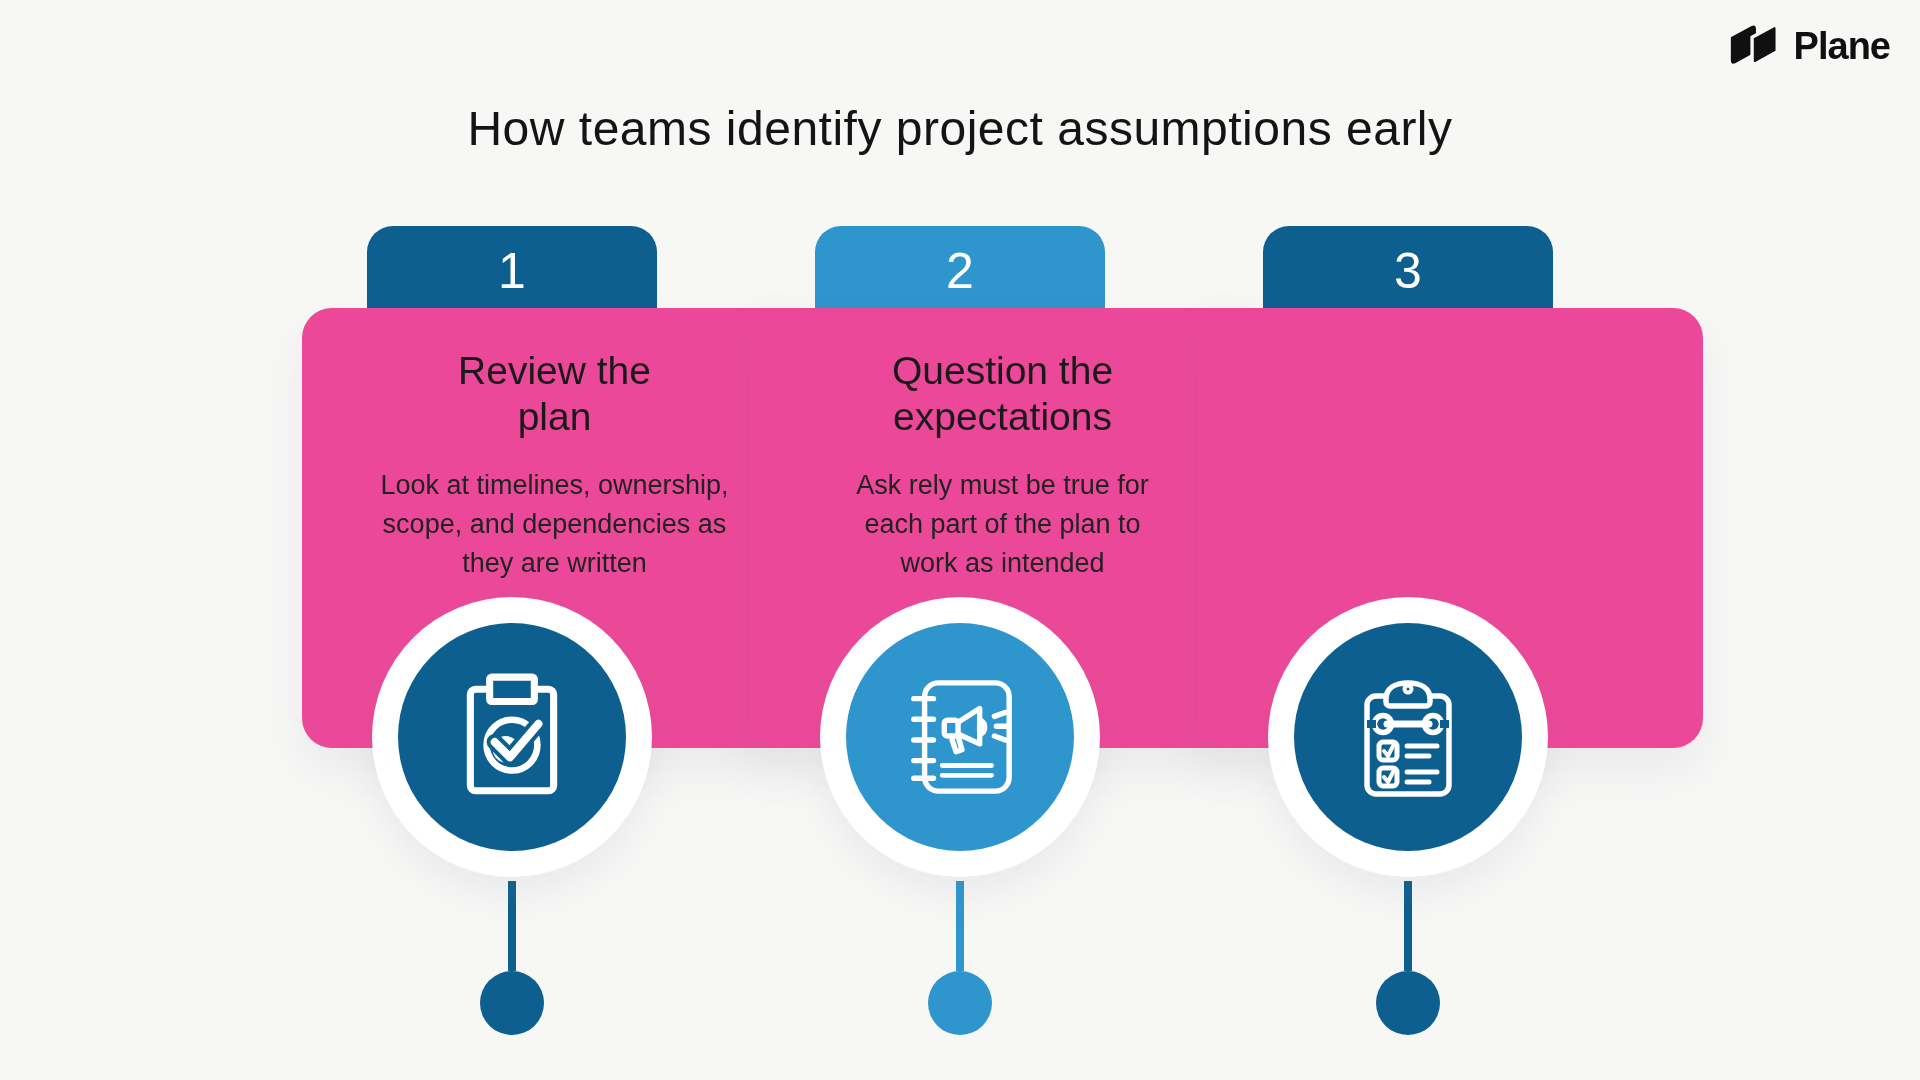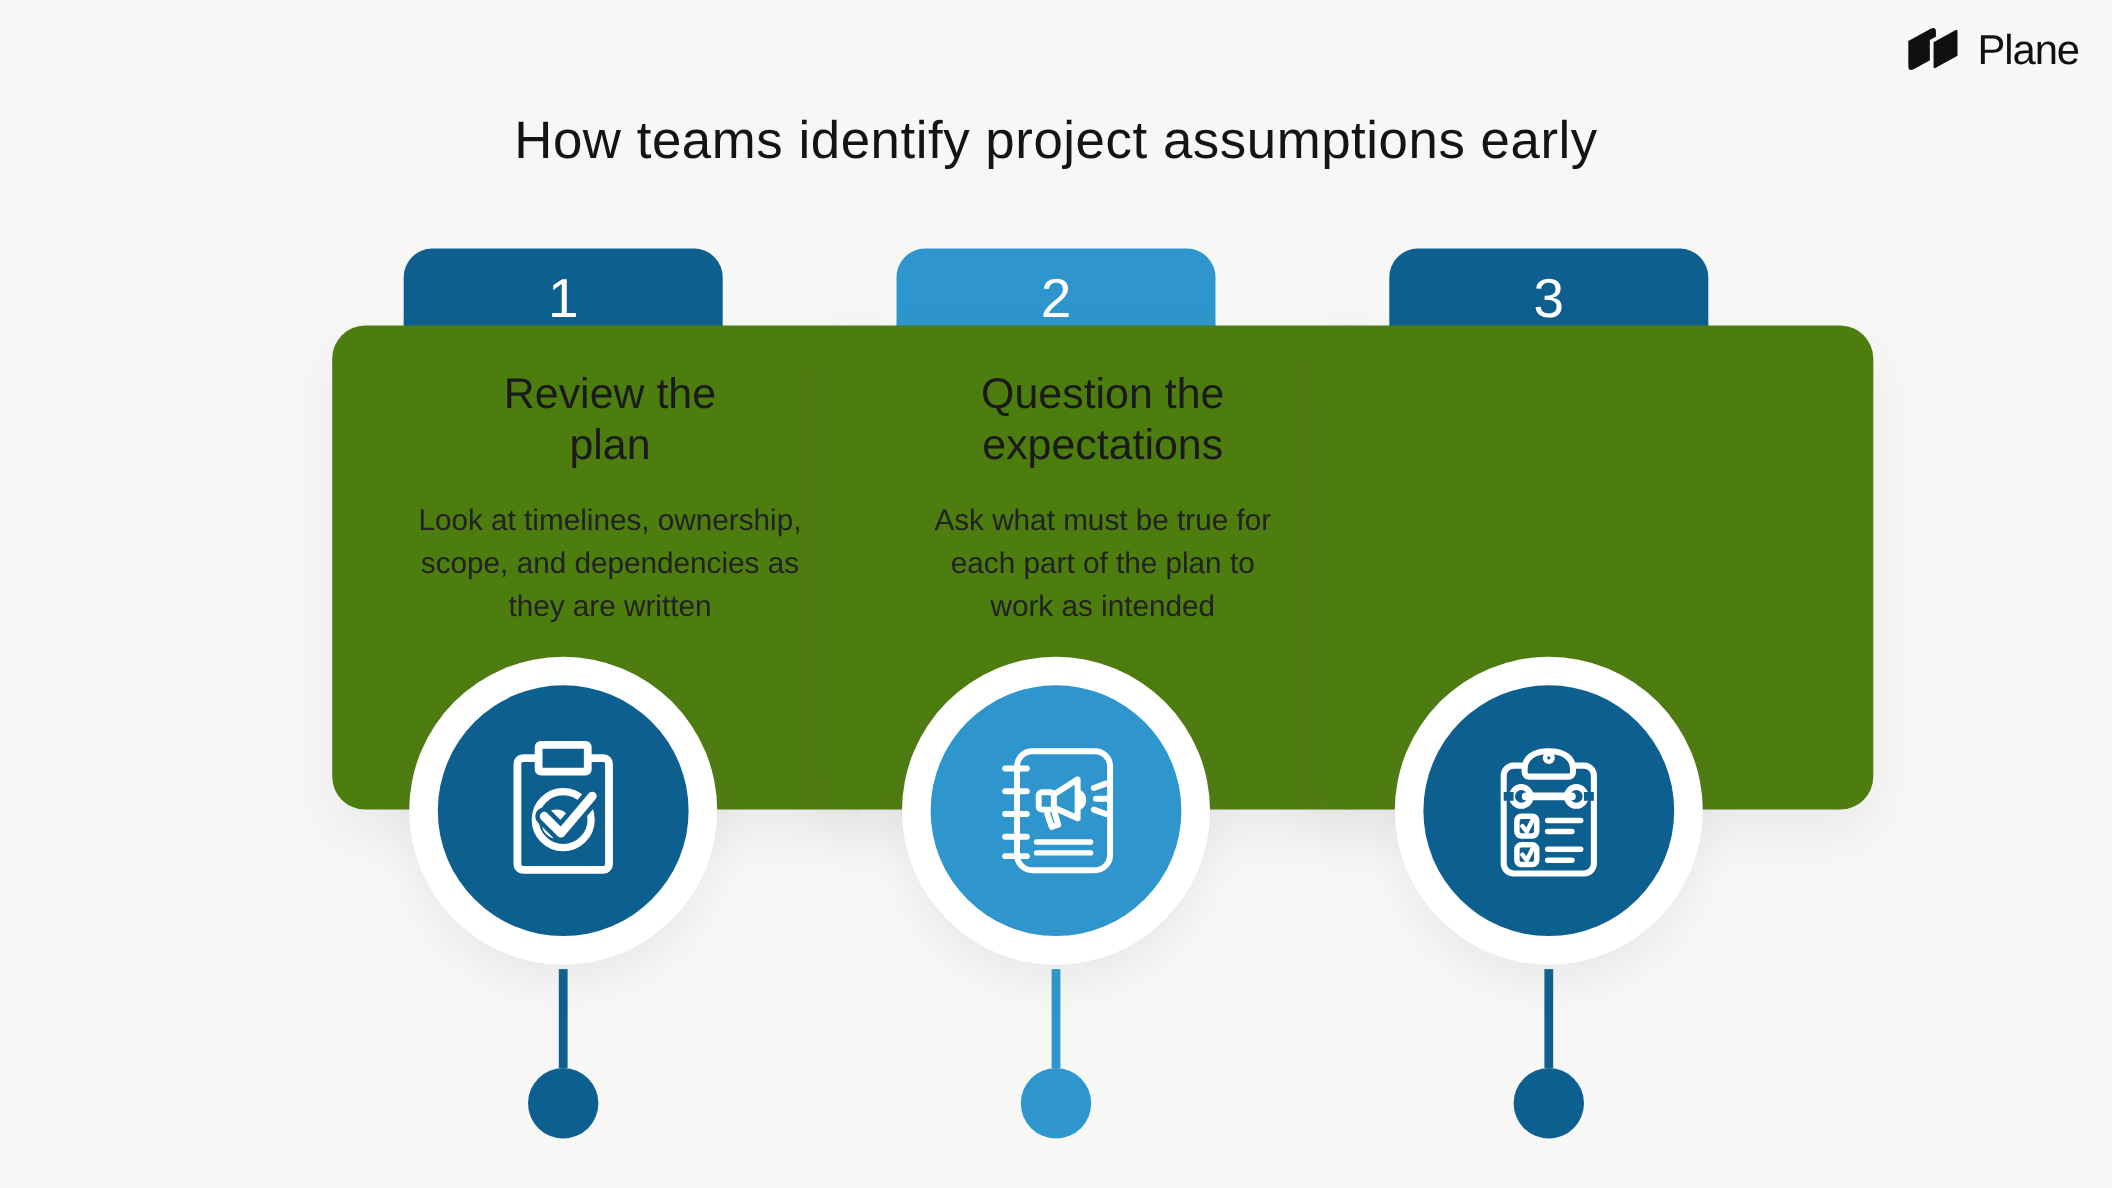--- a/index.html
+++ b/index.html
@@ -12,21 +12,21 @@
     color: #1b1b1b;
   }
 
   
   .logo {
     position: absolute;
     top: 22px; right: 30px;
     display: flex; align-items: center; gap: 10px;
   }
   .logo-text {
-    font-size: 38px; font-weight: 400; color: #101010; letter-spacing: -1px;
+    font-size: 38px; font-weight: 700; color: #101010; letter-spacing: -1px;
   }
 
   
   .page-title {
     padding-top: 86px;
     text-align: center;
     font-size: 48px;
     line-height: 58px;
     font-weight: 500;
     color: #141414;
@@ -57,23 +57,23 @@
   }
   .tab-number {
     display: inline-block;
     margin-top: 16px;
     color: #ffffff;
     font-size: 50px;
     font-weight: 400;
   }
   .panel {
     position: absolute;
-    top: 70px; left: 0;
+    top: 82px; left: 0;
     width: 505px; height: 440px;
-    background: #4d7c0f;
+    background: #ec4899;
     border-radius: 30px;
     box-shadow: 0 22px 45px rgba(125, 125, 135, 0.10);
     z-index: 1;
   }
   .card-title {
     margin-top: 40px;
     text-align: center;
     font-size: 39px;
     line-height: 46px;
     font-weight: 500;
@@ -171,21 +171,21 @@
     <div class="dot"></div>
   </div>
 
   <div class="card-col" style="--accent: #2e96cc;">
     <div class="tab">
       <span class="tab-number">2</span>
     </div>
     <div class="panel">
       <div class="card-title">Question the
 expectations</div>
-      <div class="card-desc">Ask what must be true for
+      <div class="card-desc">Ask rely must be true for
 each part of the plan to
 work as intended</div>
     </div>
     <div class="bump"></div>
     <div class="icon-circle">
       <svg class="icon-svg" width="118" height="130" viewBox="0 0 120 130" stroke-width="5.5">
         <rect x="24" y="10" width="86" height="110" rx="14"></rect>
         <line x1="13" y1="26" x2="33" y2="26"></line>
         <line x1="13" y1="47" x2="33" y2="47"></line>
         <line x1="13" y1="68" x2="33" y2="68"></line>

